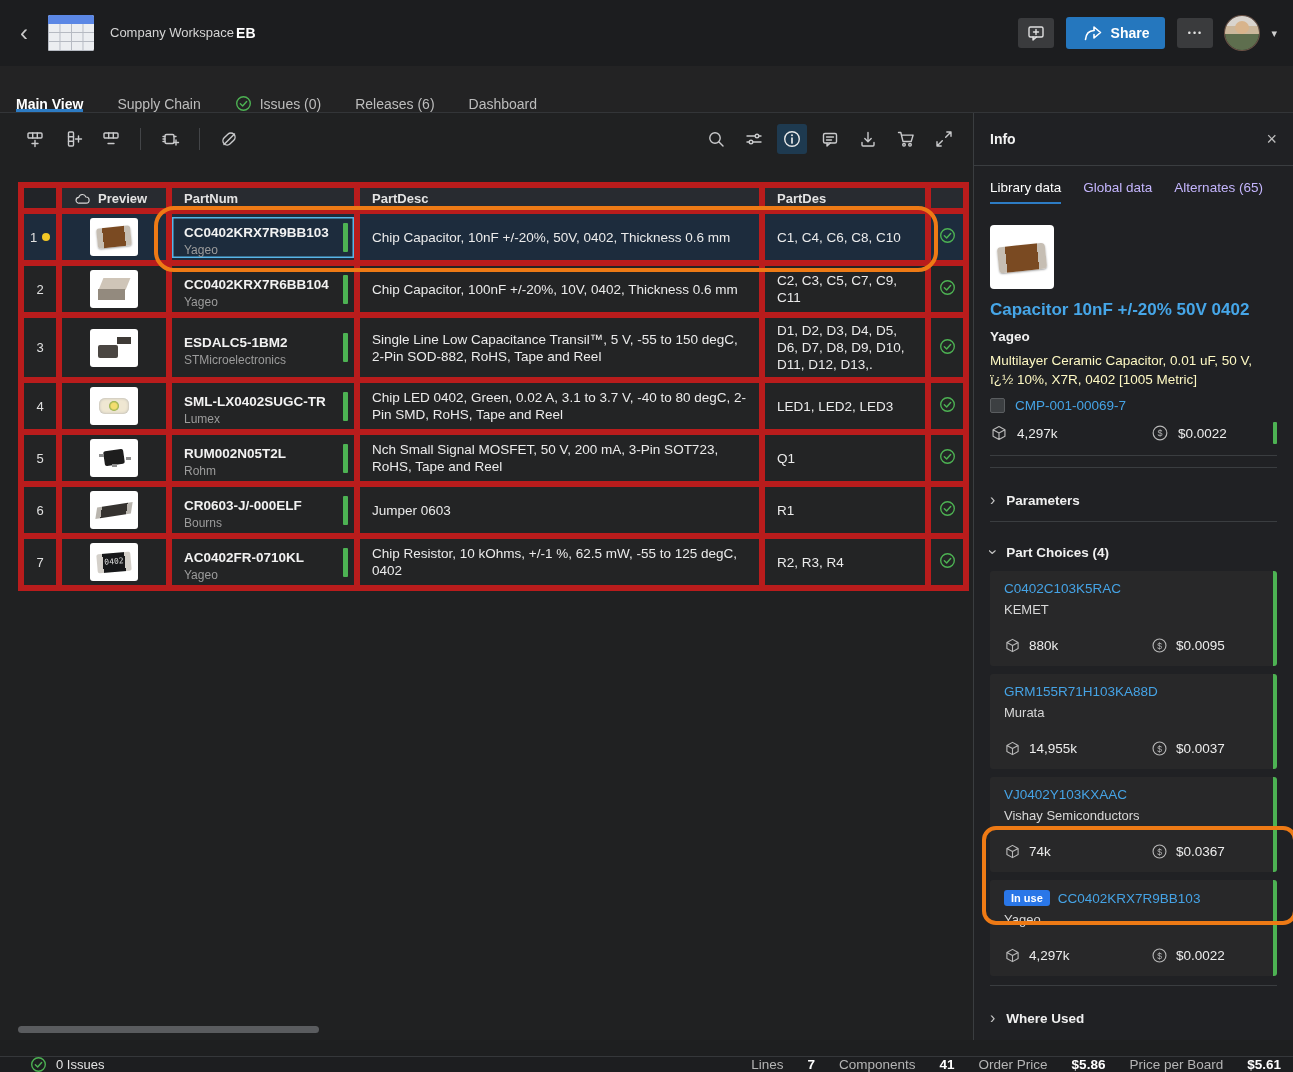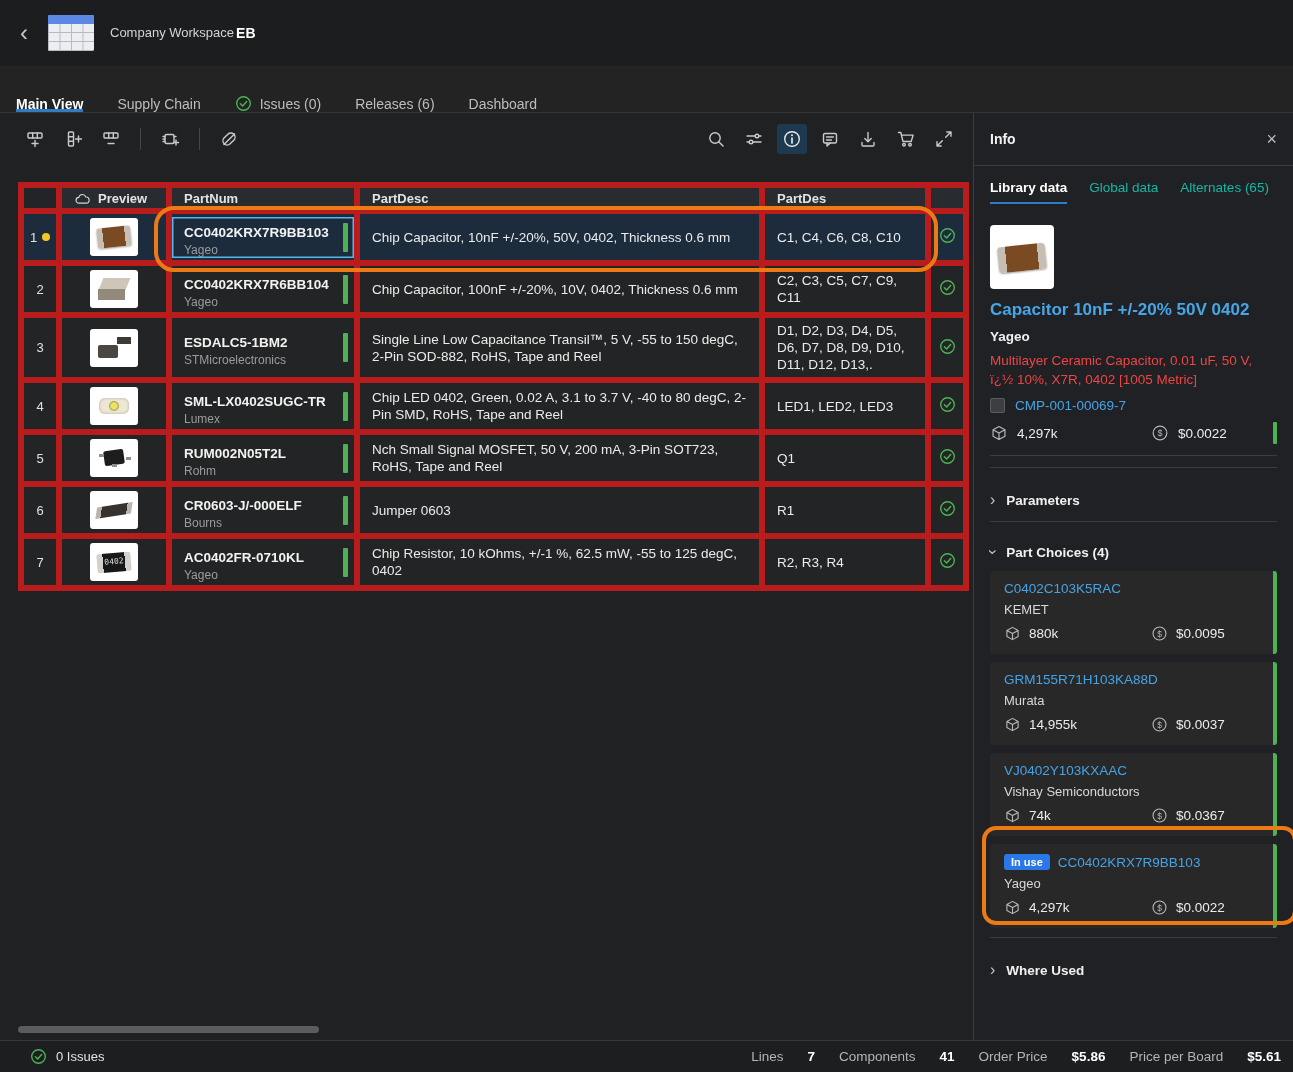--- a/index.html
+++ b/index.html
@@ -85,56 +85,56 @@
 
   .gcheck{flex:0 0 auto;}
   .hscroll{position:absolute;left:18px;top:913px;width:301px;height:7px;background:#5a5c5f;border-radius:4px;cursor:pointer;}
 
   
   .panel{width:320px;flex:0 0 auto;border-left:1px solid #3a3d40;background:#202124;display:flex;flex-direction:column;box-sizing:border-box;}
   .panel-hdr{height:52px;border-bottom:1px solid #3a3d40;display:flex;align-items:center;justify-content:space-between;padding:0 16px;}
   .panel-hdr .t{font-size:14px;font-weight:bold;color:#f2f2f2;}
   .close{font-size:18px;color:#bbb;cursor:pointer;line-height:1;}
   .panel-tabs{height:43px;display:flex;align-items:stretch;gap:22px;padding:0 16px;}
-  .ptab{display:flex;align-items:center;color:#14b8a6;font-size:13.5px;cursor:pointer;position:relative;}
-  .ptab.active{color:#fff;font-weight:bold;}
+  .ptab{display:flex;align-items:center;color:#c4b5fd;font-size:13.5px;cursor:pointer;position:relative;}
+  .ptab.active{color:#fff;font-weight:normal;}
   .ptab.active::after{content:"";position:absolute;left:0;right:0;bottom:5px;height:2.5px;background:#2d7cc4;}
   .panel-body{flex:1;padding:0 16px;overflow:hidden;}
   .part-img{width:64px;height:64px;background:#fff;border-radius:4px;position:relative;overflow:hidden;margin-top:16px;}
   .part-img .shape::before{content:"";position:absolute;left:8px;top:20px;width:48px;height:26px;border-radius:4px;transform:rotate(-6deg);
     background:linear-gradient(90deg,#c6beb3 0 8px,#7a4a22 8px calc(100% - 8px),#c6beb3 calc(100% - 8px));box-shadow:0 1px 2px rgba(0,0,0,.35);}
   .part-title{margin:10px 0 0;font-size:17px;line-height:22px;font-weight:bold;color:#46a6e8;}
   .part-mfr{margin-top:8px;font-size:13.5px;font-weight:bold;color:#f0f0f0;}
-  .part-desc{margin:7px 0 0;font-size:13.5px;line-height:19px;color:#ef4444;}
+  .part-desc{margin:7px 0 0;font-size:13.5px;line-height:19px;color:#fef9c3;}
   .cmp-row{margin-top:9px;display:flex;align-items:center;gap:10px;}
   .checkbox{width:15px;height:15px;background:#3c3f42;border:1px solid #5a5d60;border-radius:2px;box-sizing:border-box;cursor:pointer;}
   a.blink{color:#45a3e5;text-decoration:none;font-size:13.5px;cursor:pointer;}
   .stock-row{margin-top:9px;display:flex;align-items:center;}
   .stock-row .grp{display:flex;align-items:center;gap:9px;font-size:13.5px;color:#ececec;}
   .stock-row .grp.qty{flex:1;}
   .stock-row .grp.price{width:122px;}
   .gbar-v{width:4px;height:22px;background:#4db253;border-radius:1px;}
   .p-div{border:none;border-top:1px solid #3a3d40;margin:11px 0;}
   .noissues{display:flex;align-items:center;gap:10px;font-size:13.5px;font-weight:bold;color:#f0f0f0;padding:6px 0;}
   .section{display:flex;align-items:center;gap:11px;height:42px;font-size:13.5px;font-weight:bold;color:#f0f0f0;cursor:pointer;}
   .chev{display:inline-block;font-size:16px;color:#c5c5c5;line-height:1;font-weight:normal;}
   .chev.down{transform:rotate(90deg);}
   .pc-card{background:#282829;border-radius:3px;padding:10px 14px 12px;margin-bottom:8px;position:relative;box-sizing:border-box;min-height:76px;}
   .pc-card::after{content:"";position:absolute;right:0;top:0;bottom:0;width:4px;background:#4db253;border-radius:0 3px 3px 0;}
   .pc-top{display:flex;align-items:center;gap:8px;}
   .badge{background:#2a77e8;color:#fff;font-size:11px;font-weight:bold;padding:2px 7px;border-radius:3px;}
   .pc-mpn{color:#45a3e5;font-size:13.5px;cursor:pointer;}
   .pc-mfr{margin-top:6px;font-size:13px;color:#d8d8d8;}
-  .pc-stock{margin-top:8px;display:flex;align-items:center;}
+  .pc-stock{margin-top:20px;display:flex;align-items:center;}
   .pc-stock .grp{display:flex;align-items:center;gap:8px;font-size:13.5px;color:#ececec;}
   .pc-stock .grp.qty{flex:1;}
   .pc-stock .grp.price{width:112px;}
 
   
-  .statusbar{position:absolute;left:0;right:0;bottom:0;height:32px;background:#1d1e20;border-top:1px solid #35373a;display:flex;align-items:center;justify-content:space-between;padding:0 12px 0 30px;box-sizing:border-box;}
+  .statusbar{position:absolute;left:0;right:0;bottom:0;height:16px;background:#1d1e20;border-top:1px solid #35373a;display:flex;align-items:center;justify-content:space-between;padding:0 12px 0 30px;box-sizing:border-box;}
   .sb-left{display:flex;align-items:center;gap:9px;font-size:13px;color:#e3e3e3;}
   .sb-right{display:flex;align-items:center;gap:24px;}
   .stat{display:flex;align-items:center;gap:24px;font-size:13.5px;}
   .stat .lbl{color:#b5b5b5;}
   .stat .val{color:#fff;font-weight:bold;}
 
   
   .ring{position:absolute;border:4px solid #ee7a15;pointer-events:none;z-index:40;}
   .ring-row{left:154px;top:206px;width:776px;height:58px;border-radius:20px;}
   .ring-card{left:982px;top:826px;width:307px;height:91px;border-radius:14px;}
@@ -148,20 +148,41 @@
     <div class="hdr-left">
       <span class="back">‹</span>
       <div class="logo">
           <div class="logo-top"></div>
           <div class="logo-grid"></div>
         </div>
       <div class="titles">
         <div class="ws-name">Company Workspace</div>
         <div class="proj-name">EB</div>
       </div>
+    </div>
+    <div class="hdr-right">
+      <button class="icon-btn">
+        <svg width="20" height="20" viewBox="0 0 20 20">
+          <rect x="3" y="4" width="14" height="10" rx="1.5" class="ticon" style="stroke:#e0e0e0"></rect>
+          <path d="M7 14v3l3.5-3" class="ticon" style="stroke:#e0e0e0"></path>
+          <path d="M10 6.5v5M7.5 9h5" class="ticon" style="stroke:#e0e0e0"></path>
+        </svg>
+      </button>
+      <button class="share-btn">
+        <svg width="20" height="20" viewBox="0 0 20 20">
+          <path d="M3.5 16.5c.5-6 4-8.8 8.5-9" fill="none" stroke="#fff" stroke-width="1.6" stroke-linecap="round"></path>
+          <path d="M12 7.5V4l6.5 5.5L12 15v-3.5" fill="none" stroke="#fff" stroke-width="1.6" stroke-linejoin="round" stroke-linecap="round"></path>
+        </svg>
+        <span>Share</span>
+      </button>
+      <button class="icon-btn">
+        <span class="ellipsis">•••</span>
+      </button>
+      <div class="avatar"></div>
+      <span class="caret">▾</span>
     </div>
   </div>
 
   <nav class="tabbar">
 
       <div class="tab active">
 
         <span>Main View</span>
       </div>
 

